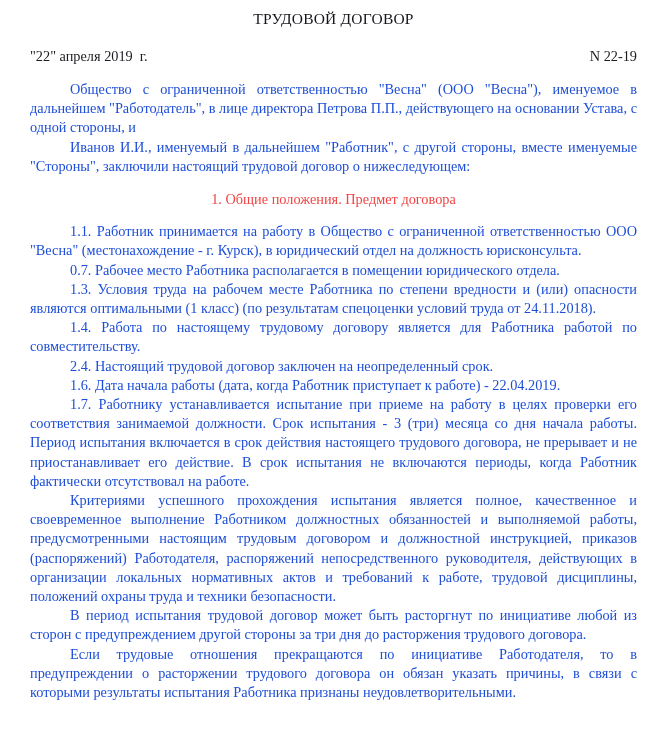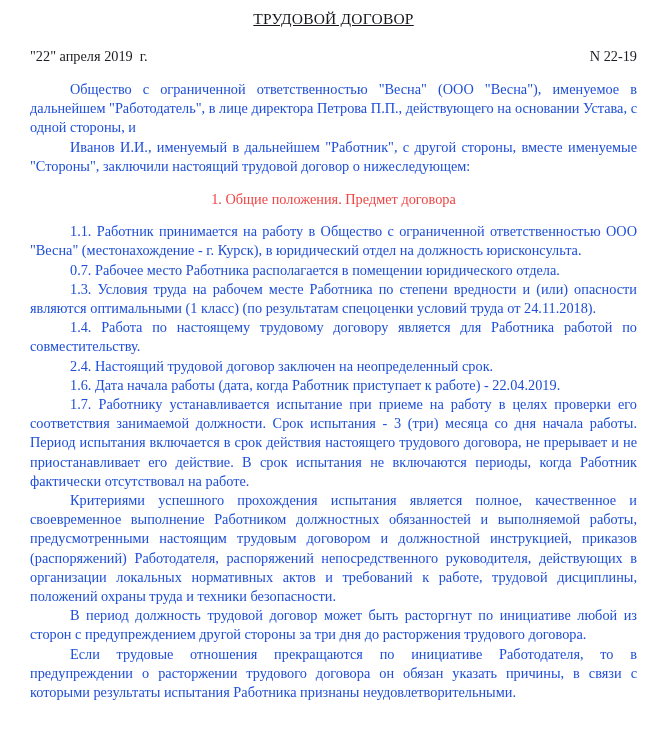--- a/index.html
+++ b/index.html
@@ -26,21 +26,20 @@
   }
   .doc-title {
     text-align: center;
     font-size: 15.5px;
     letter-spacing: 0.2px;
     margin: 0;
     padding-top: 9px;
     line-height: 19px;
     font-weight: normal;
     color: #15151b;
-    text-decoration: underline;
   }
   .meta-row {
     display: flex;
     justify-content: space-between;
     align-items: baseline;
     margin-top: 19px;
     font-size: 14.3px;
     line-height: 19px;
     color: #1c1c22;
   }
@@ -93,17 +92,17 @@
 
   <div>
     <p class="para">1.1. Работник принимается на работу в Общество с ограниченной ответственностью ООО "Весна" (местонахождение - г. Курск), в юридический отдел на должность юрисконсульта.</p>
     <p class="para">0.7. Рабочее место Работника располагается в помещении юридического отдела.</p>
     <p class="para">1.3. Условия труда на рабочем месте Работника по степени вредности и (или) опасности являются оптимальными (1 класс) (по результатам спецоценки условий труда от 24.11.2018).</p>
     <p class="para">1.4. Работа по настоящему трудовому договору является для Работника работой по совместительству.</p>
     <p class="para">2.4. Настоящий трудовой договор заключен на неопределенный срок.</p>
     <p class="para">1.6. Дата начала работы (дата, когда Работник приступает к работе) - 22.04.2019.</p>
     <p class="para">1.7. Работнику устанавливается испытание при приеме на работу в целях проверки его соответствия занимаемой должности. Срок испытания - 3 (три) месяца со дня начала работы. Период испытания включается в срок действия настоящего трудового договора, не прерывает и не приостанавливает его действие. В срок испытания не включаются периоды, когда Работник фактически отсутствовал на работе.</p>
     <p class="para">Критериями успешного прохождения испытания является полное, качественное и своевременное выполнение Работником должностных обязанностей и выполняемой работы, предусмотренными настоящим трудовым договором и должностной инструкцией, приказов (распоряжений) Работодателя, распоряжений непосредственного руководителя, действующих в организации локальных нормативных актов и требований к работе, трудовой дисциплины, положений охраны труда и техники безопасности.</p>
-    <p class="para">В период должность трудовой договор может быть расторгнут по инициативе любой из сторон с предупреждением другой стороны за три дня до расторжения трудового договора.</p>
+    <p class="para">В период испытания трудовой договор может быть расторгнут по инициативе любой из сторон с предупреждением другой стороны за три дня до расторжения трудового договора.</p>
     <p class="para">Если трудовые отношения прекращаются по инициативе Работодателя, то в предупреждении о расторжении трудового договора он обязан указать причины, в связи с которыми результаты испытания Работника признаны неудовлетворительными.</p>
   </div>
 
 </div>
 
 </body></html>

